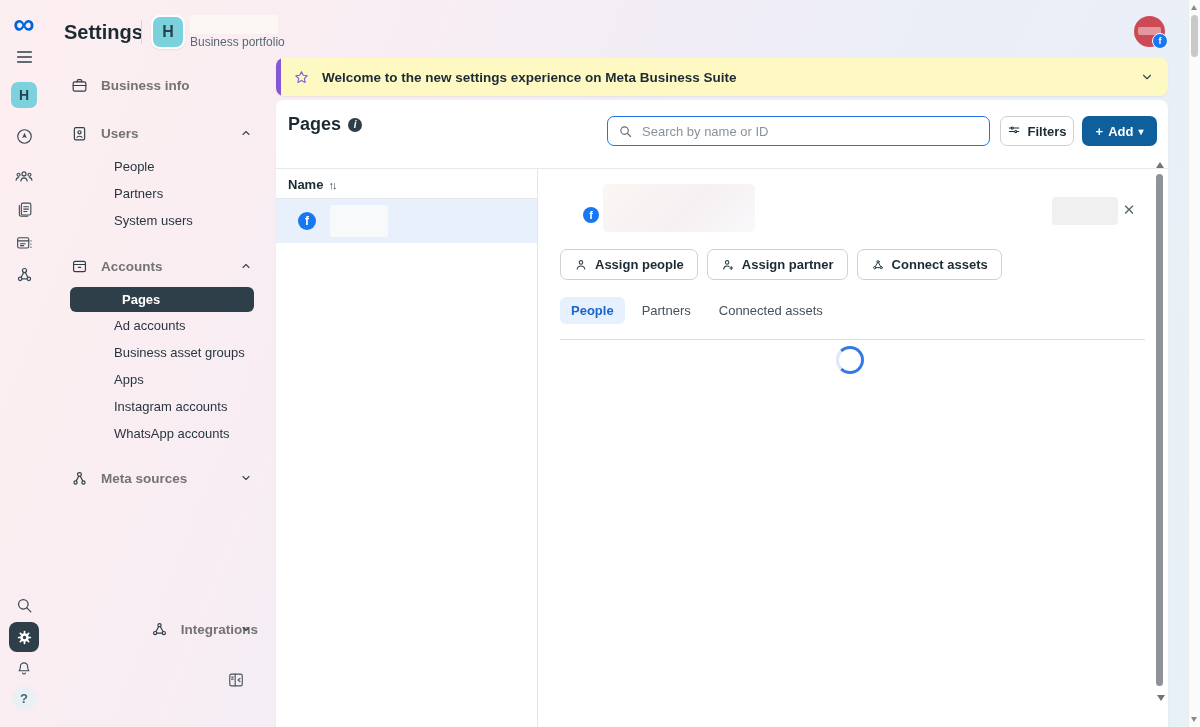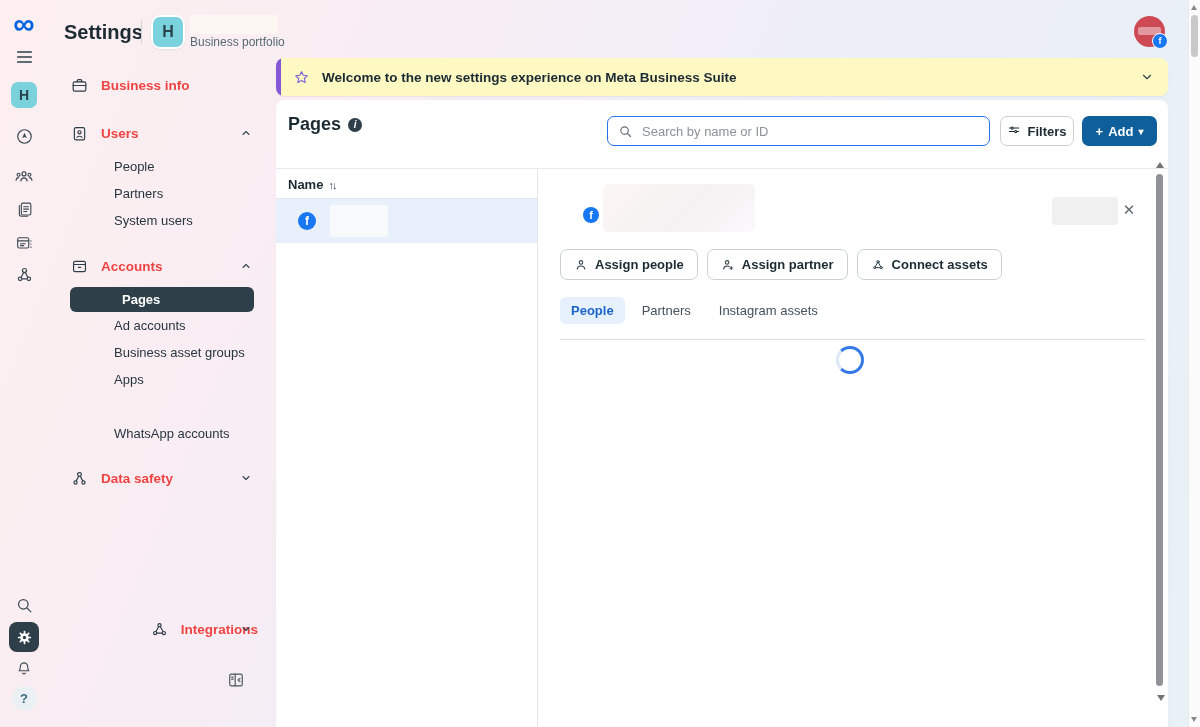--- a/index.html
+++ b/index.html
@@ -29,21 +29,21 @@
   #hdr-portfolio{left:190px;top:35px;font-size:12px;color:#566a74;}
   #hdr-avatar{left:1134px;top:16px;width:31px;height:31px;border-radius:50%;background:#cd4a55;}
   #hdr-avatar .band{position:absolute;left:4px;top:11px;width:23px;height:8px;border-radius:2px;background:#e2989f;}
   .fb-badge{position:absolute;right:-3px;bottom:-2px;width:14px;height:14px;border:1.5px solid #ffffff;}
   .fb{background:#1877f2;color:#fff;border-radius:50%;display:flex;align-items:center;justify-content:center;
     font-weight:bold;line-height:1;}
   
   #sidebar{left:48px;top:56px;width:224px;height:671px;}
   .nav-row{position:absolute;left:14px;width:196px;height:24px;display:flex;align-items:center;cursor:pointer;}
   .nav-row .nav-icon{width:19px;margin-left:8px;margin-right:12px;color:#2e3f49;}
-  .nav-label{font-size:13.5px;font-weight:bold;color:#ef4444;white-space:nowrap;}
+  .nav-label{font-size:13.5px;font-weight:bold;color:#737373;white-space:nowrap;}
   .sub .nav-label{font-weight:normal;font-size:13px;color:#273640;}
   .sub{padding-left:52px;box-sizing:border-box;}
   .chev{position:absolute;right:6px;color:#344854;}
   .pill{left:22px;width:184px;background:#2e3f49;border-radius:6px;height:25px;}
   .pill .nav-label{color:#ffffff;font-weight:bold;font-size:13px;}
   
   #banner{left:276px;top:58px;width:892px;height:38px;background:#fef9c3;border-radius:8px;
     box-shadow:0 1px 2px rgba(0,0,0,.06);display:flex;align-items:center;overflow:hidden;}
   #banner .bar{width:5px;align-self:stretch;background:#8457d6;}
   #banner .star{margin:0 12px 0 12px;color:#7a62d8;}
@@ -260,33 +260,36 @@
     </div>
   <div class="nav-row sub" style="top:257px;">
       <span class="nav-label">Ad accounts</span>
     </div>
   <div class="nav-row sub" style="top:284px;">
       <span class="nav-label">Business asset groups</span>
     </div>
   <div class="nav-row sub" style="top:311px;">
       <span class="nav-label">Apps</span>
     </div>
+  <div class="nav-row sub" style="top:338px;">
+      <span class="nav-label">Instagram accounts</span>
+    </div>
   <div class="nav-row sub" style="top:365px;">
       <span class="nav-label">WhatsApp accounts</span>
     </div>
   <div class="nav-row" style="top:410px;">
     <span class="nav-icon">
         <svg width="19" height="19" viewBox="0 0 24 24" fill="none" stroke="#2e3f49" stroke-width="1.5" stroke-linecap="round">
           <circle cx="12" cy="7" r="2.4"></circle>
           <circle cx="7" cy="17" r="2"></circle>
           <circle cx="17" cy="17" r="2"></circle>
           <path d="M11 9.2l-2.8 5.2M13 9.2l2.8 5.2"></path>
         </svg>
       </span>
-    <span class="nav-label">Data safety</span>
+    <span class="nav-label">Meta sources</span>
     <span class="chev">
         <svg width="12" height="12" viewBox="0 0 24 24" fill="none" stroke="#344854" stroke-width="2.2" stroke-linecap="round" stroke-linejoin="round">
           <polyline points="6 9 12 15 18 9"></polyline>
         </svg>
       </span>
   </div>
   <div class="nav-row" style="top:561px;justify-content:flex-end;">
     <span class="nav-icon">
         <svg width="19" height="19" viewBox="0 0 24 24" fill="none" stroke="#2e3f49" stroke-width="1.5" stroke-linecap="round">
           <circle cx="12" cy="6.5" r="2"></circle>
@@ -405,21 +408,21 @@
   </div>
 
   <div id="tabs" class="abs">
     <div class="tab sel">
         <span>People</span>
       </div>
     <div class="tab">
         <span>Partners</span>
       </div>
     <div class="tab">
-        <span>Instagram assets</span>
+        <span>Connected assets</span>
       </div>
   </div>
   <div id="tab-divider" class="abs"></div>
   <div id="spinner" class="abs"></div>
 
   <div id="in-sb-up" class="abs tri-up"></div>
   <div id="in-sb-thumb" class="abs"></div>
   <div id="in-sb-down" class="abs tri-down"></div>
 </div>
 

